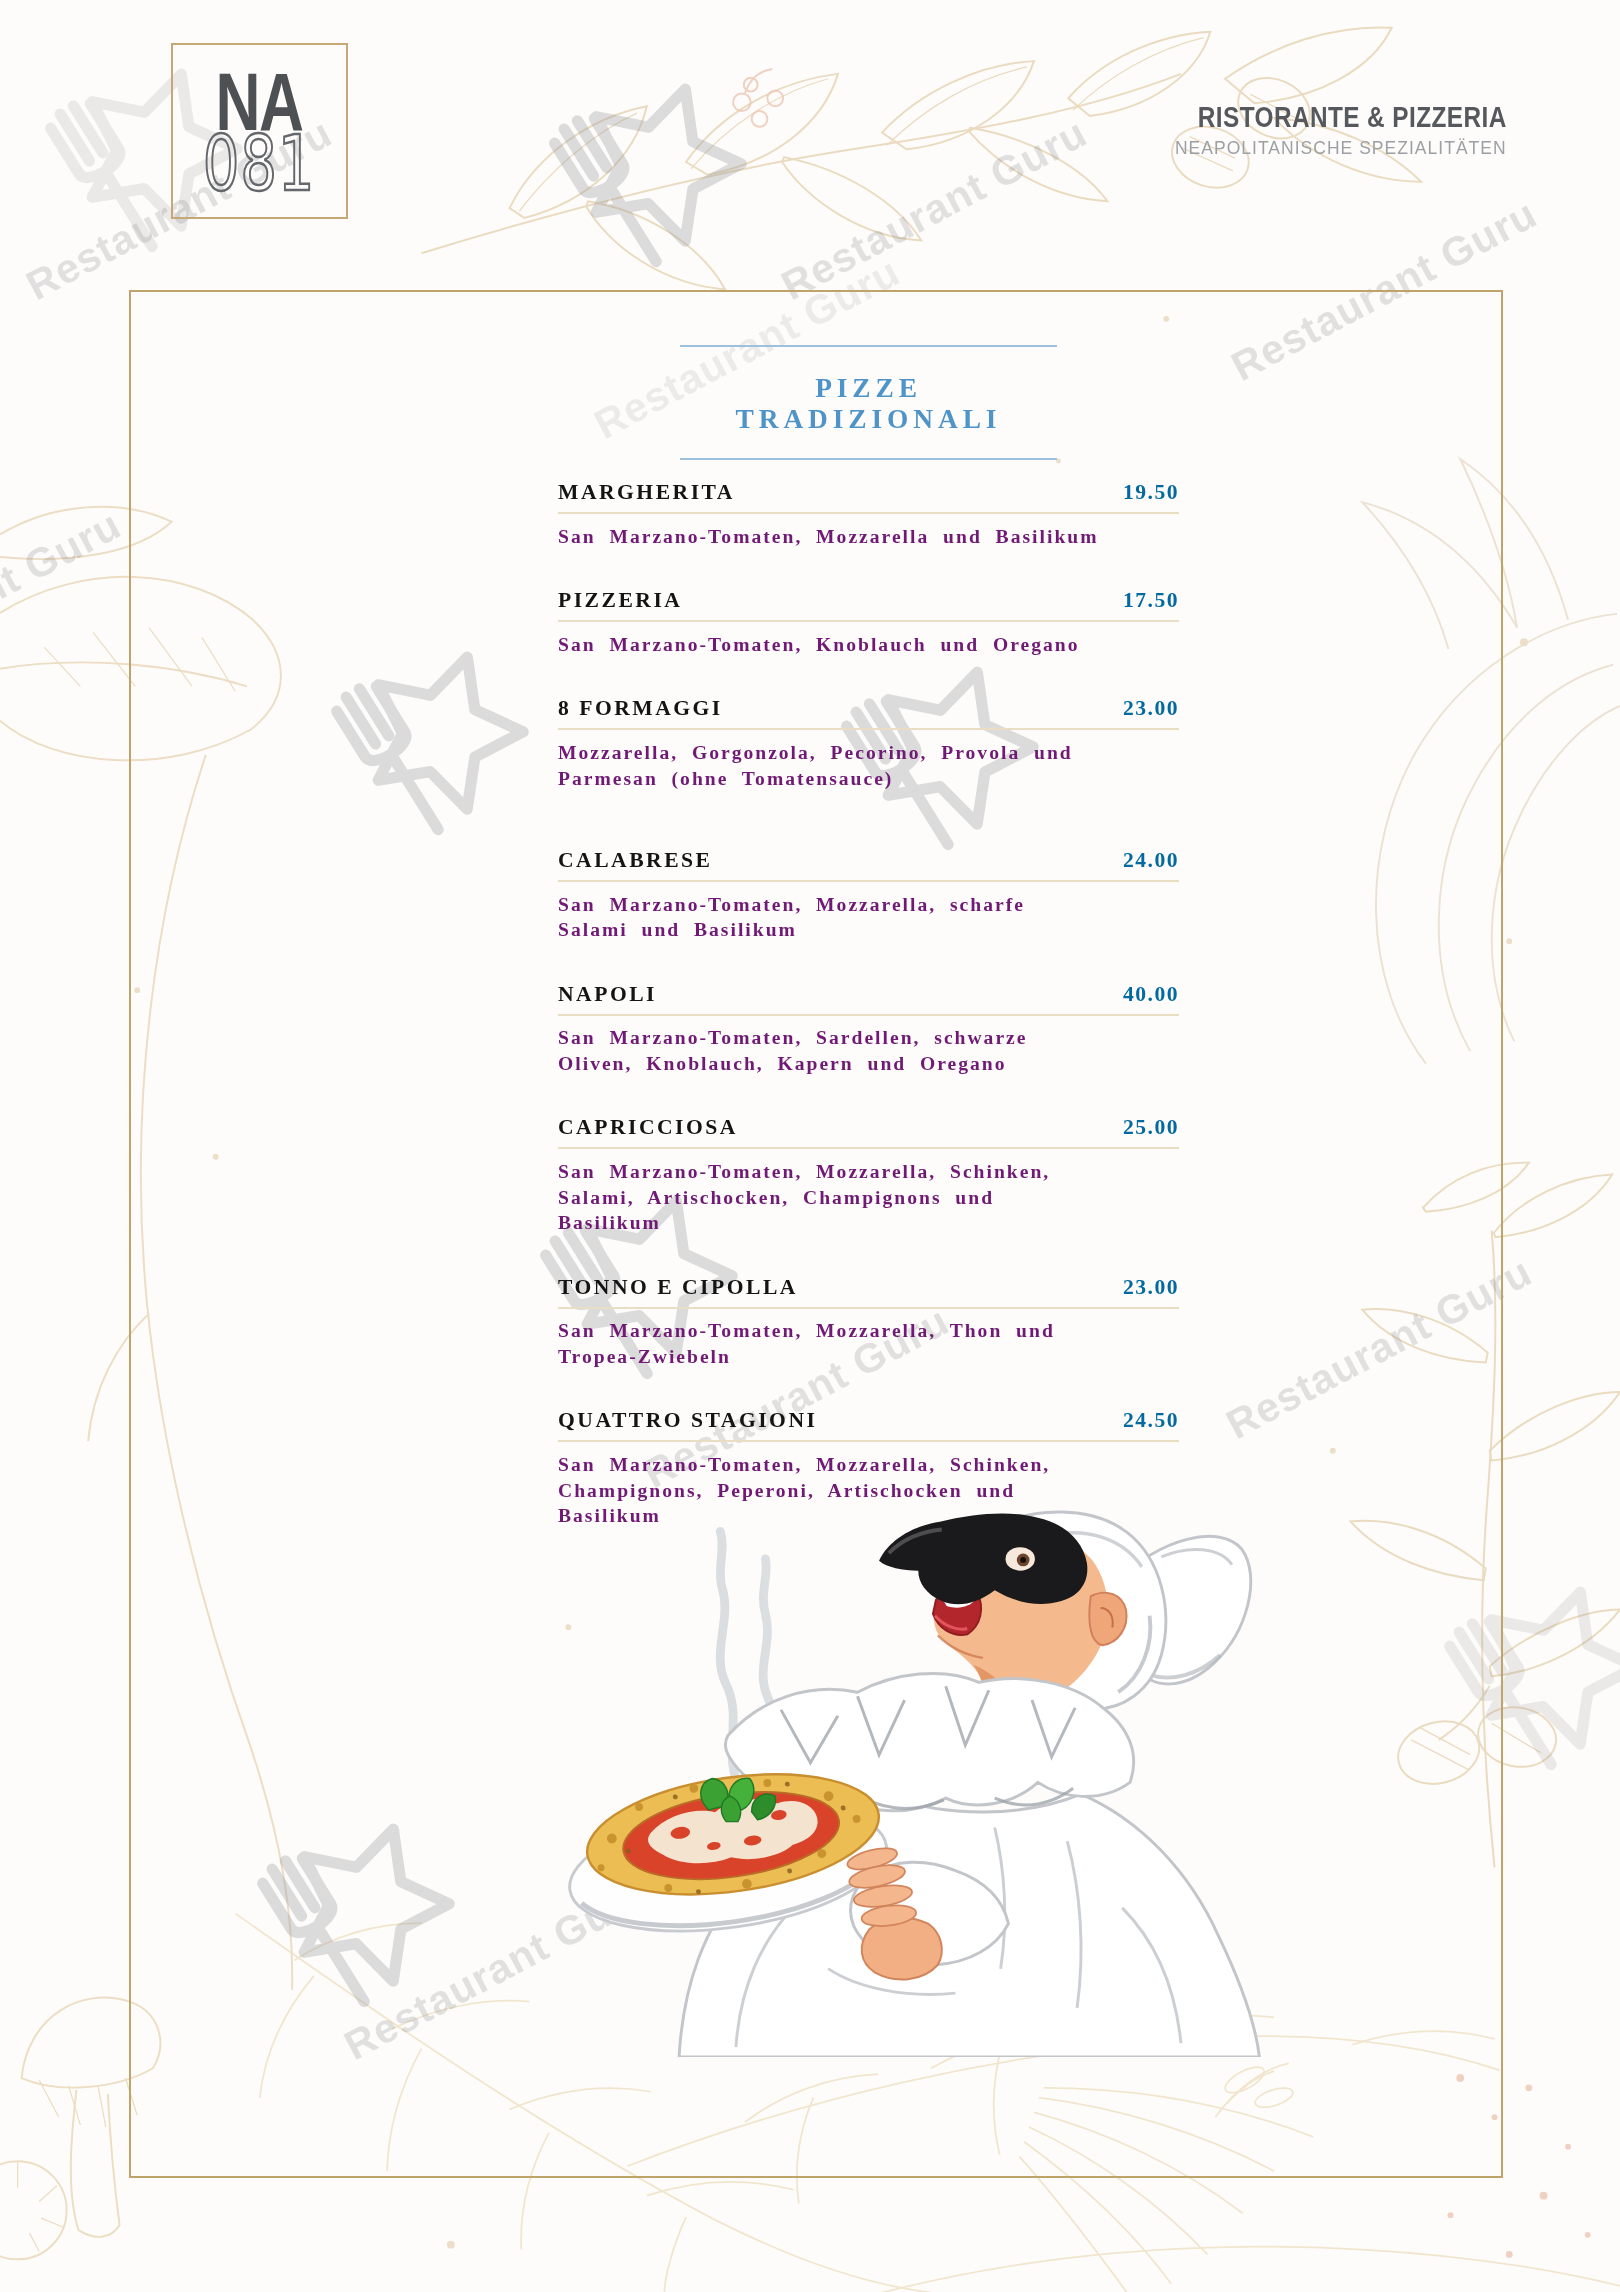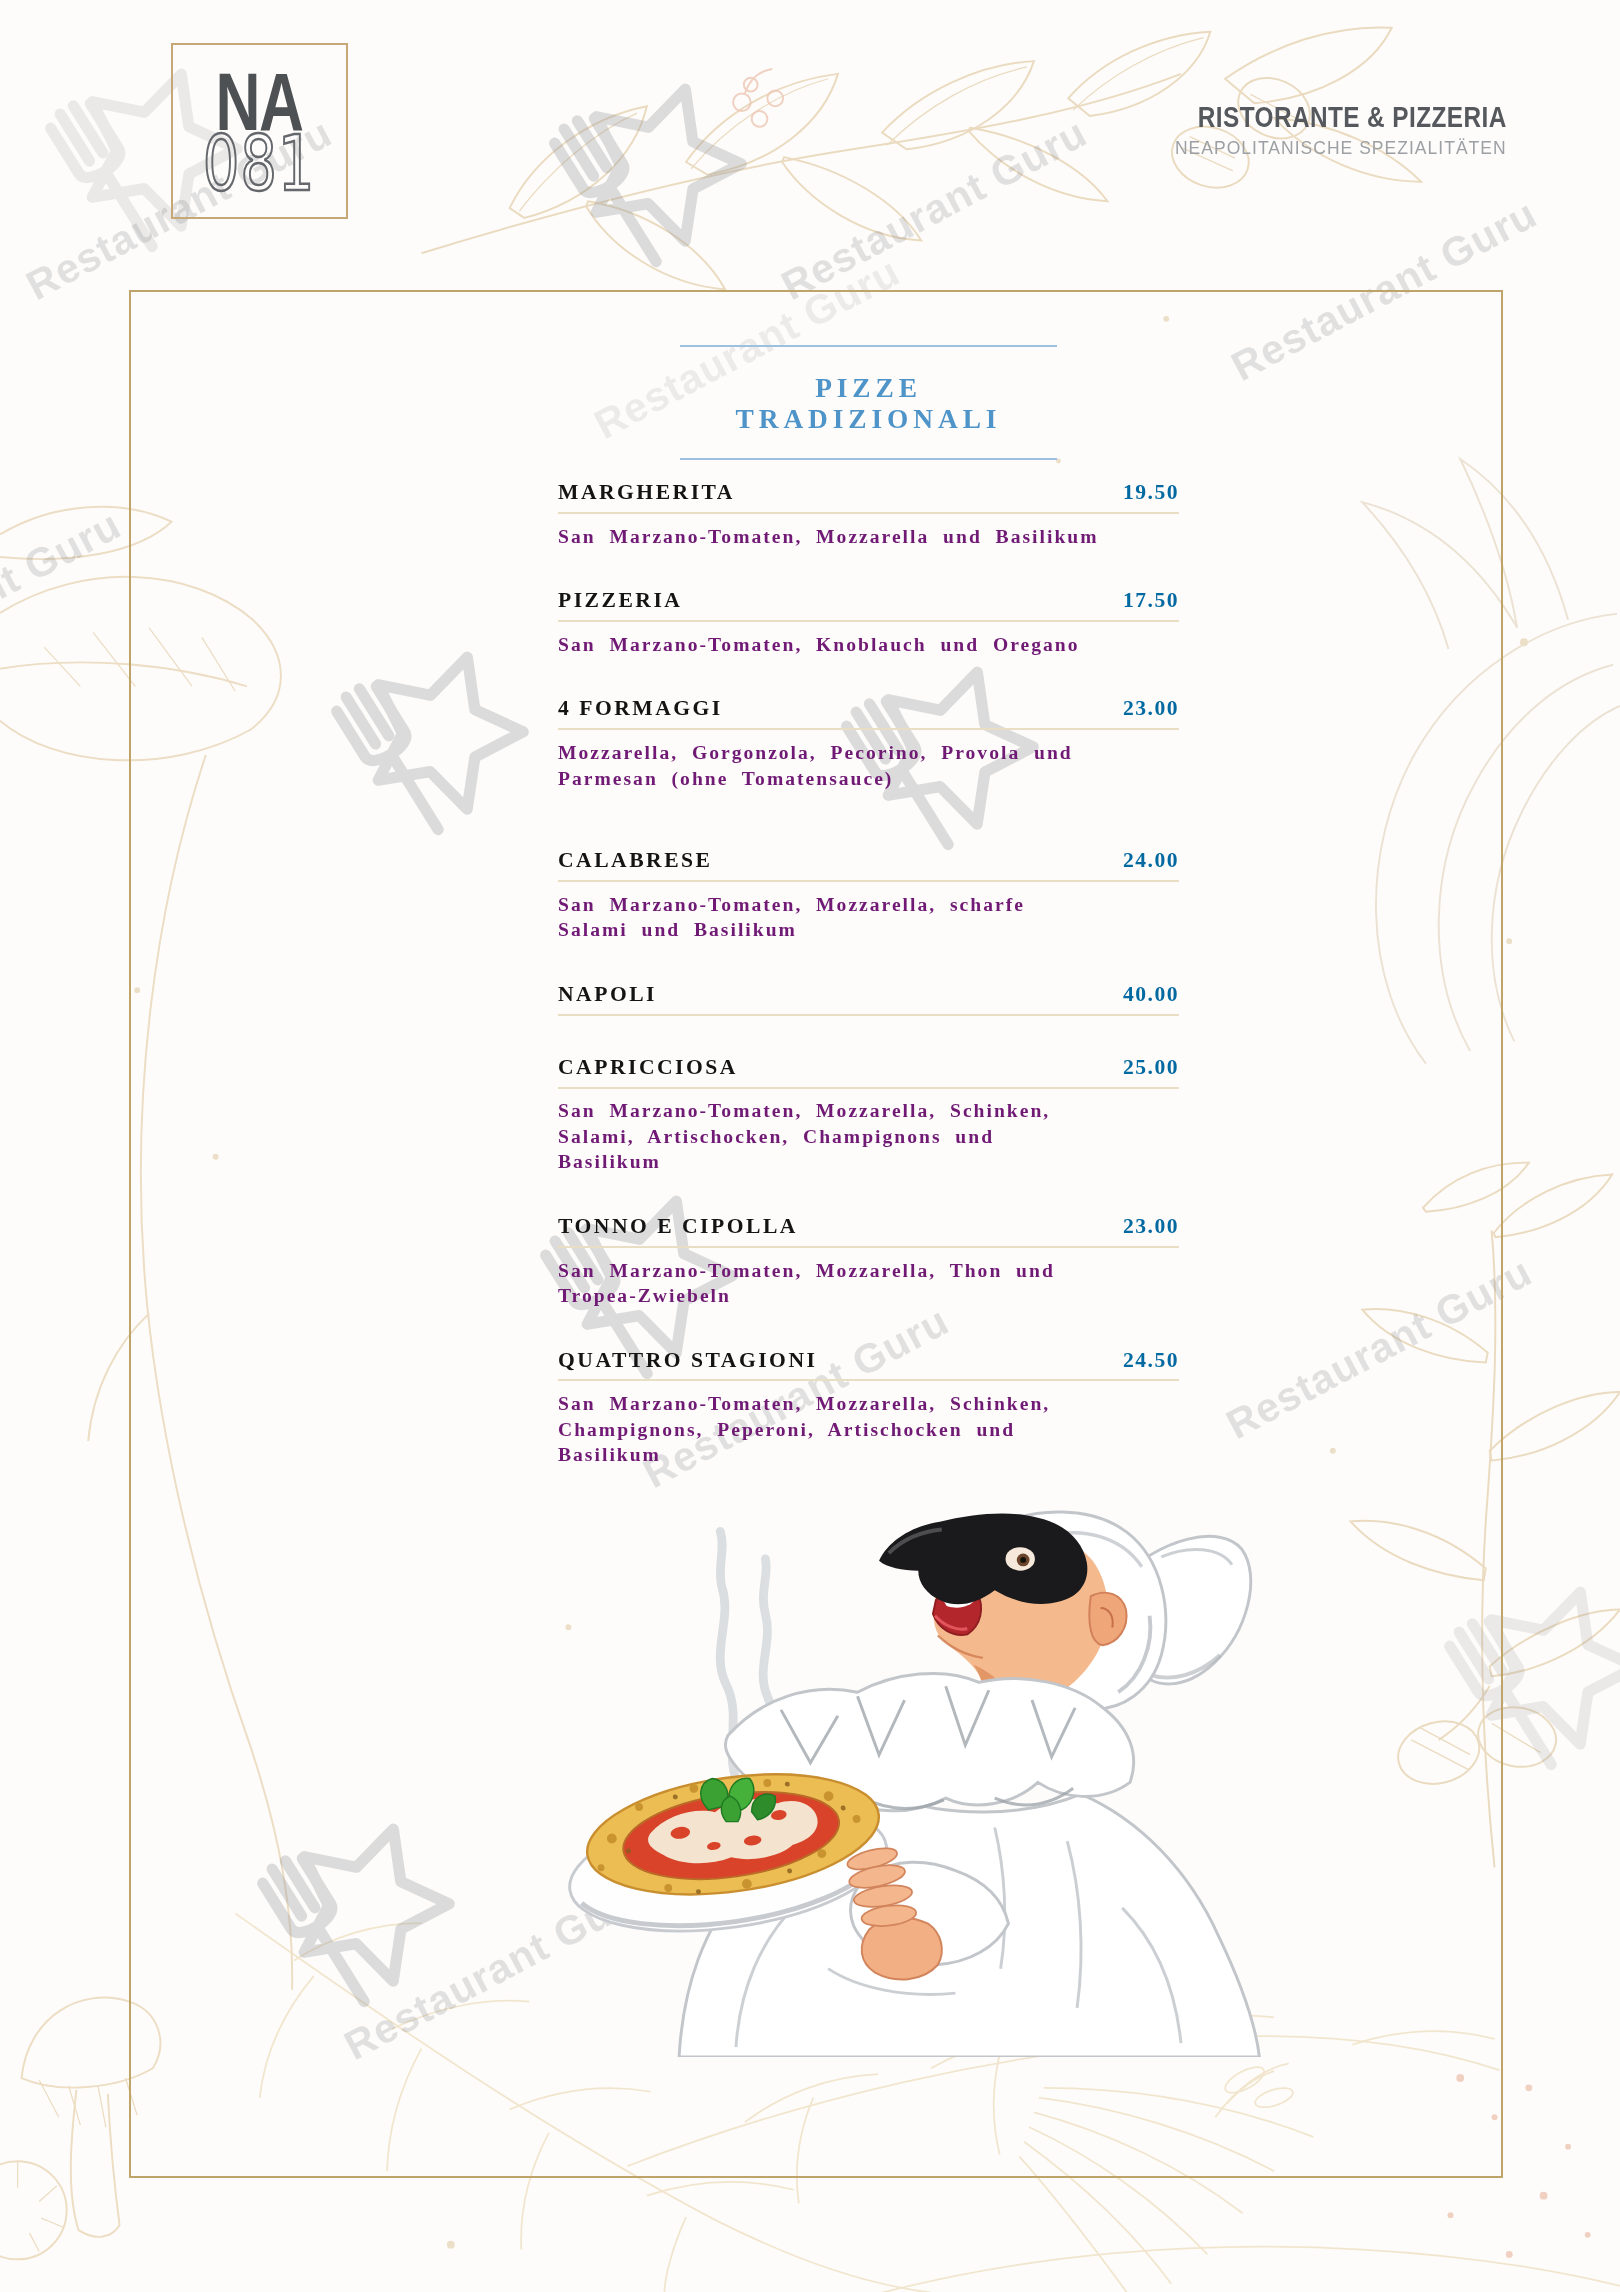--- a/index.html
+++ b/index.html
@@ -241,41 +241,43 @@
     <div class="menu-item">
       <div class="item-head">
         <span class="item-name">PIZZERIA</span>
         <span class="item-price">17.50</span>
       </div>
       <div class="item-desc">San Marzano-Tomaten, Knoblauch und Oregano</div>
     </div>
 
     <div class="menu-item gap-xl">
       <div class="item-head">
-        <span class="item-name">4 FORMAGGI</span>
+        <span class="item-name">8 FORMAGGI</span>
         <span class="item-price">23.00</span>
       </div>
       <div class="item-desc">Mozzarella, Gorgonzola, Pecorino, Provola und
 Parmesan (ohne Tomatensauce)</div>
     </div>
 
     <div class="menu-item">
       <div class="item-head">
         <span class="item-name">CALABRESE</span>
         <span class="item-price">24.00</span>
       </div>
       <div class="item-desc">San Marzano-Tomaten, Mozzarella, scharfe
 Salami und Basilikum</div>
     </div>
 
     <div class="menu-item">
       <div class="item-head">
         <span class="item-name">NAPOLI</span>
         <span class="item-price">40.00</span>
       </div>
+      <div class="item-desc">San Marzano-Tomaten, Sardellen, schwarze
+Oliven, Knoblauch, Kapern und Oregano</div>
     </div>
 
     <div class="menu-item">
       <div class="item-head">
         <span class="item-name">CAPRICCIOSA</span>
         <span class="item-price">25.00</span>
       </div>
       <div class="item-desc">San Marzano-Tomaten, Mozzarella, Schinken,
 Salami, Artischocken, Champignons und
 Basilikum</div>

